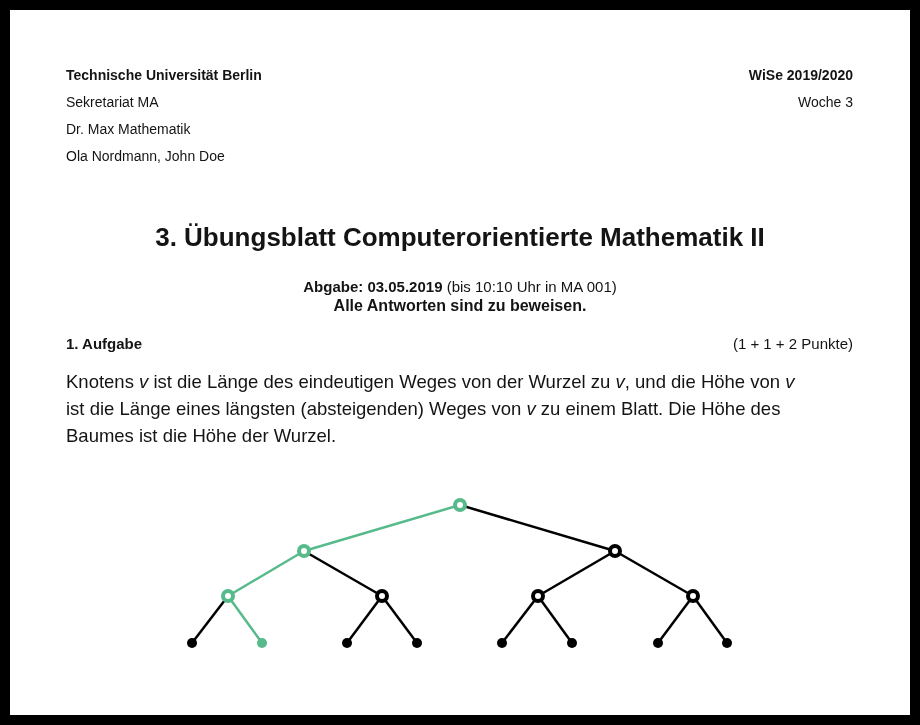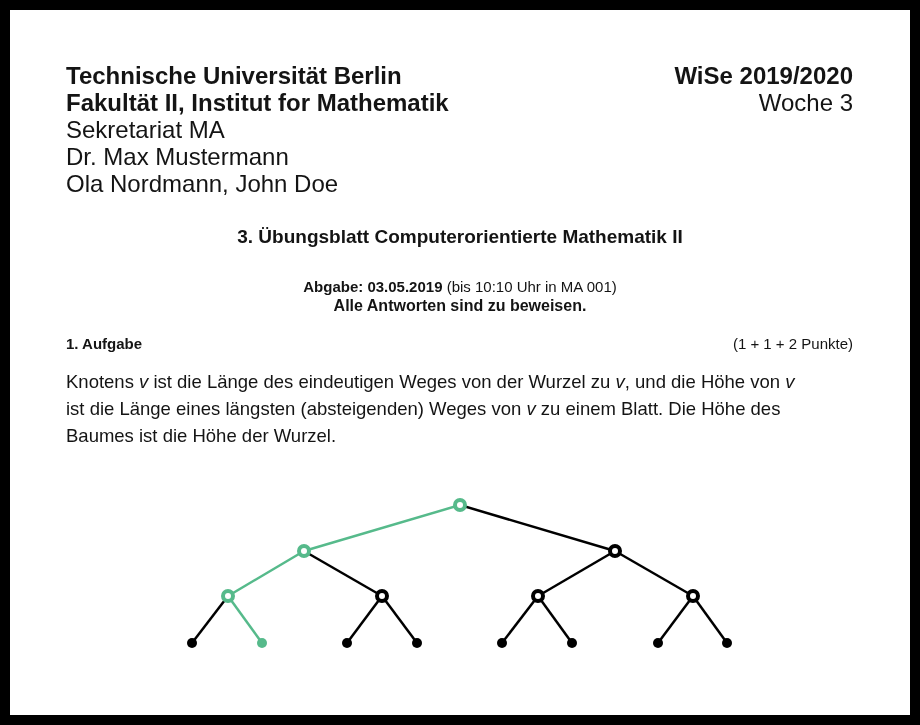--- a/index.html
+++ b/index.html
@@ -12,25 +12,25 @@
     overflow: hidden;
   }
   .paper {
     position: absolute;
     left: 10px; top: 10px;
     width: 900px; height: 705px;
     background: #ffffff;
   }
   .abs { position: absolute; }
   .bold { font-weight: bold; }
-  .header-col { font-size: 24px; line-height: 27px; }
+  .header-col { font-size: 14px; line-height: 27px; }
   .header-left  { left: 56px; top: 52px; text-align: left; }
   .header-right { right: 57px; top: 52px; text-align: right; }
   .centerline { left: 0; width: 100%; text-align: center; }
-  .doc-title { top: 212px; font-size: 19px; font-weight: bold; line-height: 30px; }
+  .doc-title { top: 212px; font-size: 26px; font-weight: bold; line-height: 30px; }
   .due-line  { top: 263px; font-size: 15px; line-height: 27px; }
   .note-line { top: 282px; font-size: 16px; font-weight: bold; line-height: 27px; }
   .task-row {
     left: 56px; top: 320px; width: 787px;
     display: flex; justify-content: space-between; align-items: baseline;
     font-size: 15px; line-height: 27px;
   }
   .task-heading { font-weight: bold; }
   .task-points  { font-weight: normal; margin-left: 15px; }
   .exercise-body {
@@ -41,23 +41,22 @@
   .tree-wrap { left: 0; top: 475px; width: 900px; height: 210px; }
   svg { display: block; }
 </style>
 </head>
 <body>
 
 <div class="paper">
 
   <div class="abs header-col header-left">
       <div class="bold">Technische Universität Berlin</div>
-      <div class="bold">Fakultät II, Institut for Mathematik</div>
       <div>Sekretariat MA</div>
-      <div>Dr. Max Mustermann</div>
+      <div>Dr. Max Mathematik</div>
       <div>Ola Nordmann, John Doe</div>
     </div>
   <div class="abs header-col header-right">
       <div class="bold">WiSe 2019/2020</div>
       <div>Woche 3</div>
     </div>
 
   <div class="abs centerline doc-title">3. Übungsblatt Computerorientierte Mathematik II</div>
 
   <div class="abs centerline due-line">

